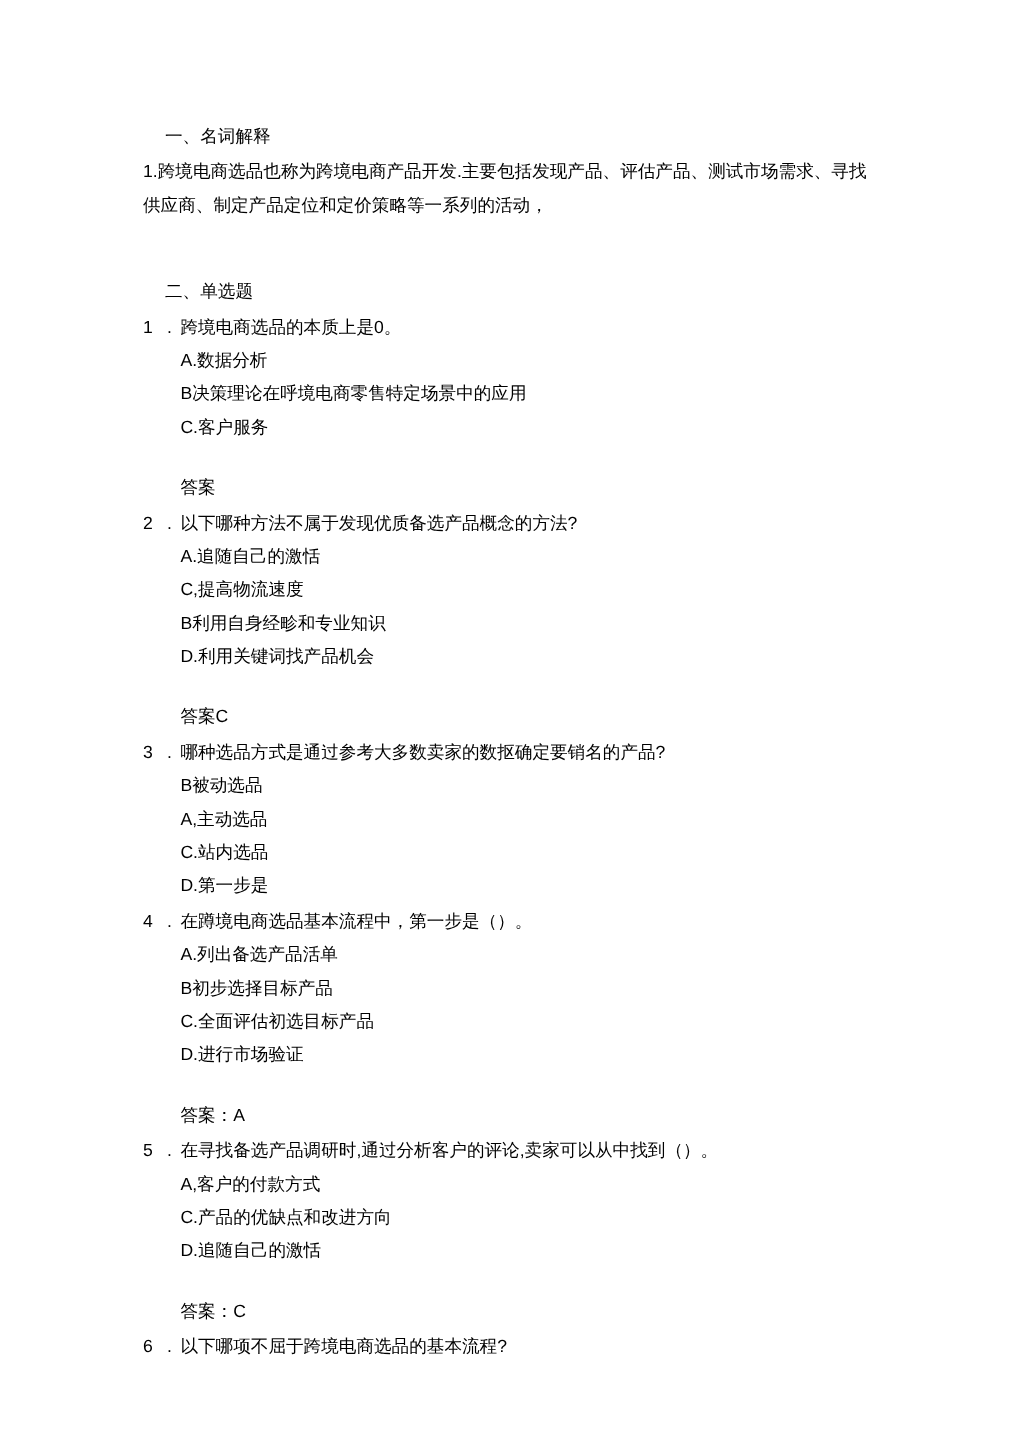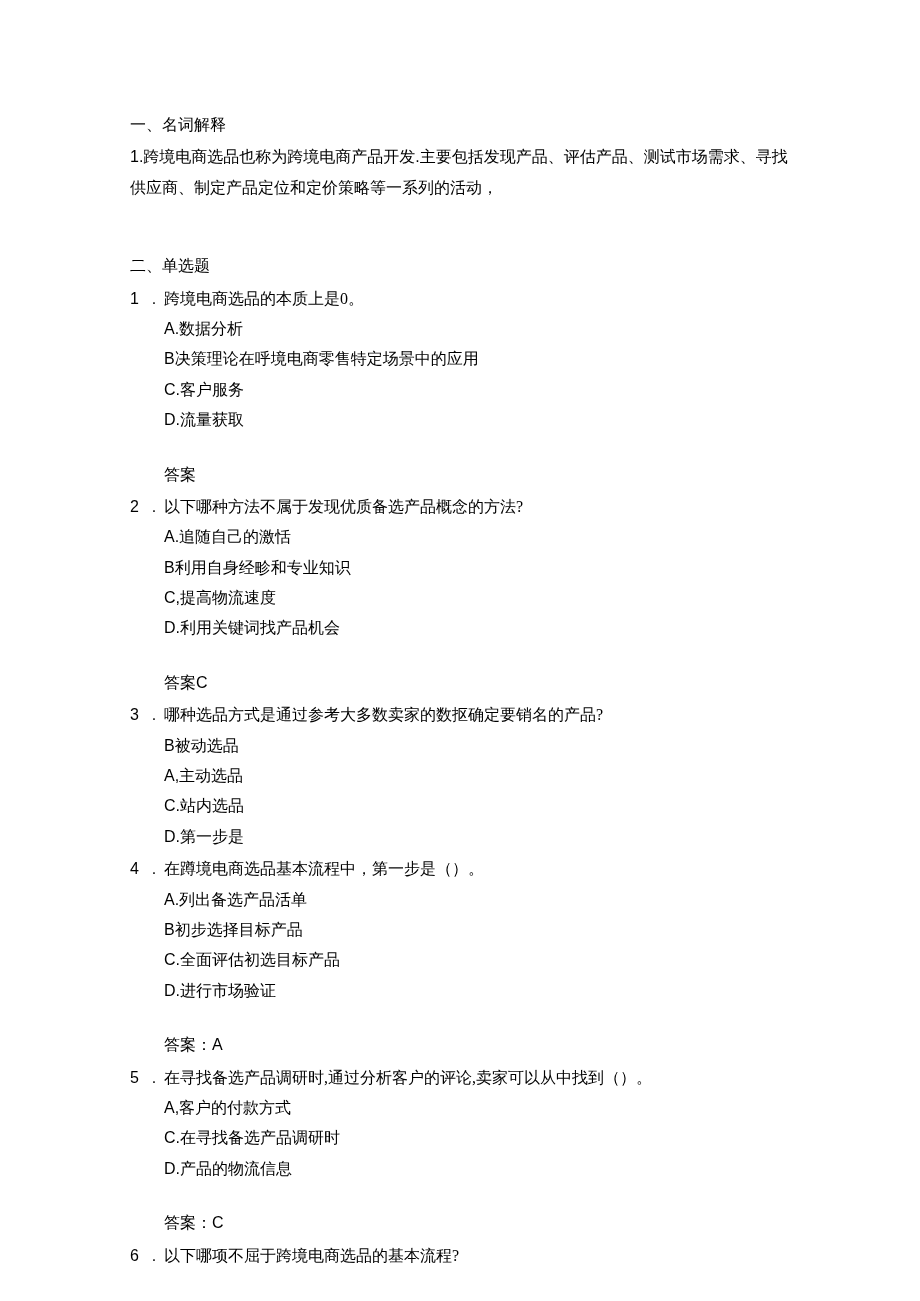--- a/index.html
+++ b/index.html
@@ -11,20 +11,21 @@
       font-family: "Microsoft YaHei", "SimSun", Arial, sans-serif;
       background: #ffffff;
       color: #000000;
       font-size: 16px;
       line-height: 1.9;
       padding: 110px 120px 60px 130px;
       width: 920px;
     }
     .section-title {
       margin-bottom: 2px;
+      margin-left: 20px;
     }
     .definition {
       margin-bottom: 48px;
     }
     .question-list {
       list-style: none;
     }
     .question-item {
       margin-bottom: 2px;
     }
@@ -37,21 +38,20 @@
       text-align: left;
       flex-shrink: 0;
     }
     .question-dot {
       width: 20px;
       text-align: center;
       flex-shrink: 0;
     }
     .question-text {
       flex: 1;
-      font-family: Liberation Serif, serif;
     }
     .option-line {
       padding-left: 34px;
     }
     .answer-line {
       padding-left: 34px;
       margin-top: 24px;
     }
     .last-question {
       margin-top: 2px;
@@ -71,33 +71,32 @@
 
     <li class="question-item">
       <div class="question-header">
         <span class="question-number">1</span>
         <span class="question-dot">.</span>
         <span class="question-text">跨境电商选品的本质上是0。</span>
       </div>
       <div class="option-line">A.数据分析</div>
       <div class="option-line">B决策理论在呼境电商零售特定场景中的应用</div>
       <div class="option-line">C.客户服务</div>
-      <div class="option-line">D.流量获取</div>
       <div class="answer-line">答案</div>
     </li>
 
     <li class="question-item">
       <div class="question-header">
         <span class="question-number">2</span>
         <span class="question-dot">.</span>
         <span class="question-text">以下哪种方法不属于发现优质备选产品概念的方法?</span>
       </div>
       <div class="option-line">A.追随自己的激恬</div>
+      <div class="option-line">C,提高物流速度</div>
       <div class="option-line">B利用自身经畛和专业知识</div>
-      <div class="option-line">C,提高物流速度</div>
       <div class="option-line">D.利用关键词找产品机会</div>
       <div class="answer-line">答案C</div>
     </li>
 
     <li class="question-item">
       <div class="question-header">
         <span class="question-number">3</span>
         <span class="question-dot">.</span>
         <span class="question-text">哪种选品方式是通过参考大多数卖家的数抠确定要销名的产品?</span>
       </div>
@@ -120,22 +119,22 @@
       <div class="answer-line">答案：A</div>
     </li>
 
     <li class="question-item">
       <div class="question-header">
         <span class="question-number">5</span>
         <span class="question-dot">.</span>
         <span class="question-text">在寻找备选产品调研时,通过分析客户的评论,卖家可以从中找到（）。</span>
       </div>
       <div class="option-line">A,客户的付款方式</div>
-      <div class="option-line">C.在寻找备选产品调研时</div>
-      <div class="option-line">D.产品的物流信息</div>
+      <div class="option-line">C.产品的优缺点和改进方向</div>
+      <div class="option-line">D.追随自己的激恬</div>
       <div class="answer-line">答案：C</div>
     </li>
 
     <li class="question-item last-question">
       <div class="question-header">
         <span class="question-number">6</span>
         <span class="question-dot">.</span>
         <span class="question-text">以下哪项不屈于跨境电商选品的基本流程?</span>
       </div>
     </li>

